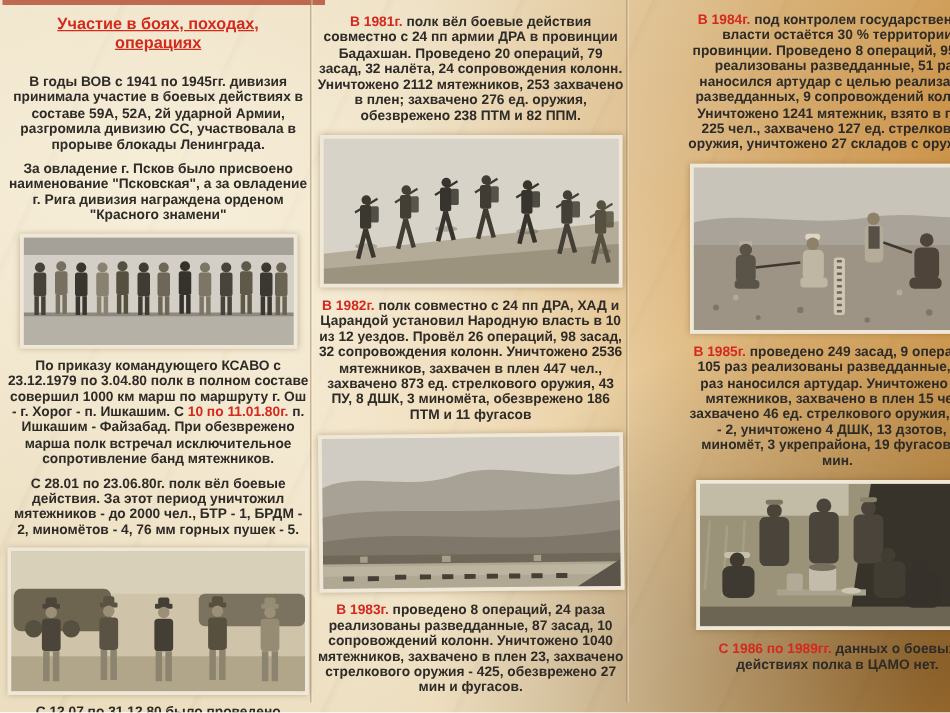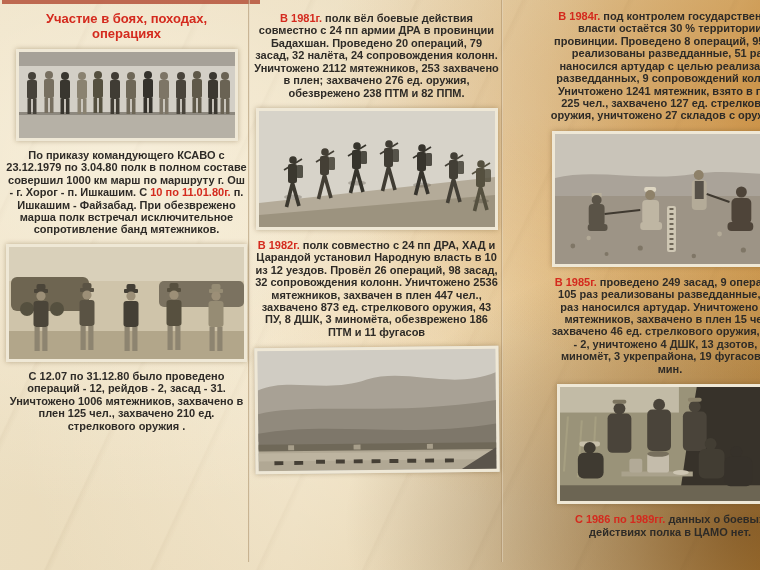--- a/index.html
+++ b/index.html
@@ -21,41 +21,43 @@
   .divider{position:absolute;top:0;height:562px;width:2px;background:linear-gradient(to right, rgba(140,105,60,.55), rgba(255,250,235,.55));}
   .div1{left:248px;} .div2{left:501px;}
 
   .col{position:absolute;top:0;display:flex;flex-direction:column;align-items:center;text-align:center;}
   .col1{left:6px;width:241px;padding-top:10px;gap:3px;}
   .col2{left:254px;width:245px;padding-top:10px;gap:4px;justify-content:flex-end;}
   .col3{left:506px;width:240px;padding-top:8px;gap:4px;margin-left:44px;}
 
   .txt{font-weight:bold;font-size:11px;line-height:1.13;color:#2e2b27;margin:2px 0;}
   .red{color:#d42a1e;}
-  .title{font-weight:bold;font-size:13px;line-height:1.15;color:#d42a1e;margin:2px 0 1px;max-width:208px;}
+  .title{font-weight:bold;font-size:13px;line-height:1.15;color:#d42a1e;text-decoration:underline;margin:2px 0 13px;max-width:208px;}
 
   figure.photo{margin:3px auto;padding:0;border:3px solid #efe8d6;box-shadow:0 0 5px rgba(90,60,20,.35);background:#d6d2c8;}
   figure.photo svg{display:block;width:100%;height:100%;}
   .p1{width:216px;height:86px;}
   .p2{width:235px;height:112px;}
   .p3{width:236px;height:116px;}
   .p4{width:238px;height:120px;border-width:4px;transform:rotate(-.6deg);}
   .p5{width:230px;height:130px;}
   .p6{width:220px;height:114px;}
 </style>
 </head>
 <body>
 
 <div class="page">
   <div class="top-strip"></div>
   <div class="divider div1"></div>
   <div class="divider div2"></div>
 
   <section class="col col1">
     <h1 class="title">Участие в боях, походах, операциях</h1>
+    <p class="txt">В годы ВОВ с 1941 по  1945гг. дивизия принимала участие в боевых действиях в составе 59А, 52А, 2й ударной Армии, разгромила дивизию СС, участвовала в прорыве блокады Ленинграда.</p>
+    <p class="txt">За овладение г. Псков было присвоено наименование "Псковская", а за овладение г. Рига дивизия награждена орденом "Красного знамени"</p>
 
     <figure class="photo p1" aria-label="Чёрно-белое групповое фото: шеренга офицеров дивизии">
       <svg viewBox="0 0 216 86" preserveAspectRatio="none">
         <defs>
             <g id="f1">
               <circle cx="0" cy="-38" r="4" fill="currentColor"></circle>
               <rect x="-5" y="-34" width="10" height="19" rx="2" fill="currentColor"></rect>
               <rect x="-4.5" y="-15" width="3.6" height="15" fill="currentColor"></rect>
               <rect x="0.9" y="-15" width="3.6" height="15" fill="currentColor"></rect>
             </g>
@@ -74,20 +76,21 @@
           <use href="#f1" x="129" y="61" color="#35322c"></use>
         <use href="#f1" x="145" y="62" color="#7d7566"></use>
           <use href="#f1" x="162" y="62" color="#49443b"></use>
         <use href="#f1" x="178" y="61" color="#5f5949"></use>
           <use href="#f1" x="194" y="62" color="#3b3831"></use>
         <use href="#f1" x="206" y="62" color="#6a6354"></use>
       </svg>
     </figure>
 
     <p class="txt"><span>По приказу командующего КСАВО с 23.12.1979 по 3.04.80 полк в полном составе совершил 1000 км марш по маршруту г. Ош - г. Хорог - п. Ишкашим. С </span><span class="red">10 по 11.01.80г.</span><span> п. Ишкашим - Файзабад. При обезврежено марша полк встречал исключительное сопротивление банд мятежников.</span></p>
+    <p class="txt">С 28.01 по 23.06.80г. полк вёл боевые действия. За этот период уничтожил мятежников - до 2000 чел., БТР - 1, БРДМ - 2, миномётов - 4, 76 мм горных пушек - 5.</p>
 
     <figure class="photo p2" aria-label="Пять солдат в полевой форме у бронетехники">
       <svg viewBox="0 0 235 112" preserveAspectRatio="none">
         <defs>
             <g id="f2">
               <rect x="-7" y="-62" width="14" height="4" rx="1" fill="currentColor"></rect>
               <rect x="-4.5" y="-67" width="9" height="6" rx="2" fill="currentColor"></rect>
               <circle cx="0" cy="-55" r="4.6" fill="#9c8f77"></circle>
               <rect x="-7.5" y="-50" width="15" height="26" rx="3" fill="currentColor"></rect>
               <rect x="-6.5" y="-24" width="5.2" height="24" fill="#8d8470"></rect>
@@ -166,20 +169,21 @@
             <rect x="114" y="111" width="9" height="4"></rect>
           <rect x="132" y="111" width="9" height="4"></rect>
             <rect x="150" y="111" width="9" height="4"></rect>
           <rect x="168" y="111" width="9" height="4"></rect>
             <rect x="188" y="111" width="9" height="4"></rect>
         </g>
         <path d="M205,122 L240,100 L240,122 Z" fill="#5a544b"></path>
       </svg>
     </figure>
 
+    <p class="txt"><span class="red">В 1983г.</span><span> проведено 8 операций, 24 раза реализованы разведданные, 87 засад, 10 сопровождений колонн. Уничтожено 1040 мятежников, захвачено в плен 23, захвачено стрелкового оружия - 425, обезврежено 27 мин и фугасов.</span></p>
   </section>
 
   <section class="col col3">
     <p class="txt"><span class="red">В 1984г.</span><span> под контролем государственной власти остаётся 30 % территории провинции. Проведено 8 операций, 95 раз реализованы разведданные, 51 раз наносился артудар с целью реализации разведданных, 9 сопровождений колонн. Уничтожено 1241 мятежник, взято в плен 225 чел., захвачено 127 ед. стрелкового оружия, уничтожено 27 складов с оружием.</span></p>
 
     <figure class="photo p5" aria-label="Четверо солдат с пулемётной лентой на скалистом гребне">
       <svg viewBox="0 0 232 130" preserveAspectRatio="none">
         <rect width="232" height="130" fill="#c9c4b9"></rect>
         <path d="M0,44 C40,34 90,48 140,40 C180,34 210,44 232,38 L232,70 L0,70 Z" fill="#aaa399"></path>
         <rect y="62" width="232" height="68" fill="#9d9486"></rect>

